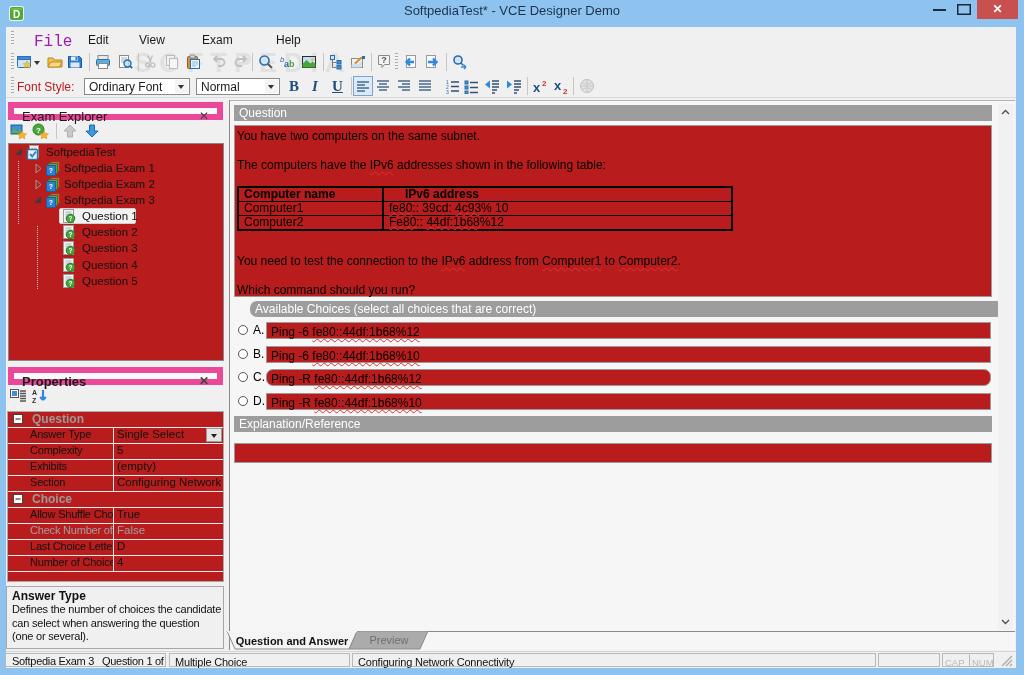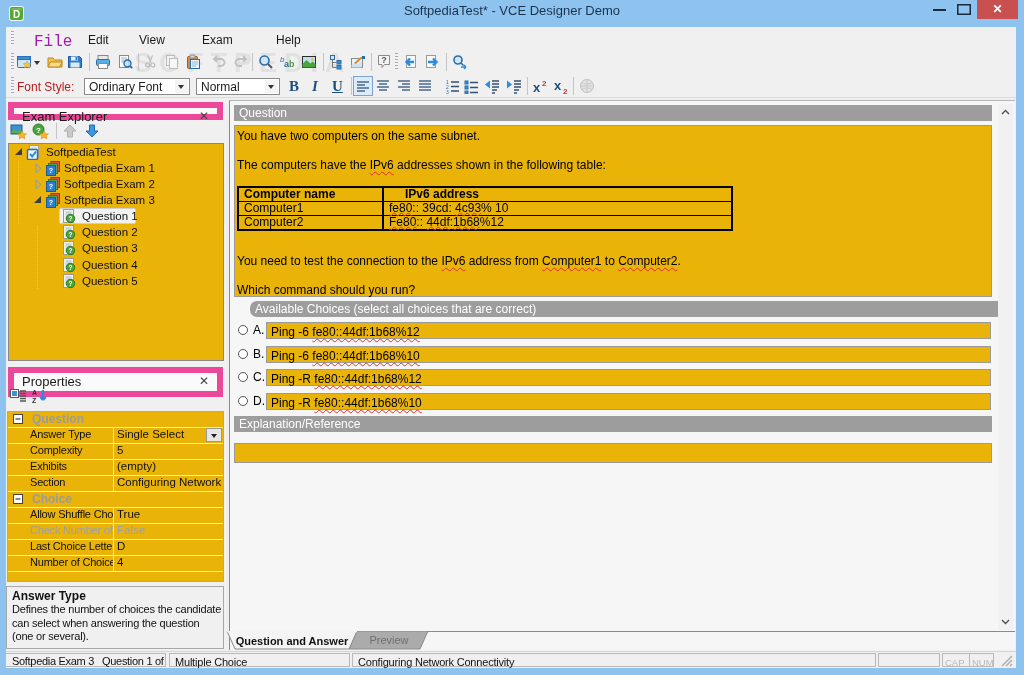--- a/index.html
+++ b/index.html
@@ -4,21 +4,21 @@
 html,body{margin:0;padding:0;}
 body{width:1024px;height:675px;overflow:hidden;font-family:"Liberation Sans",sans-serif;}
 *{box-sizing:border-box;}
 .abs{position:absolute;}
 #frame{position:absolute;left:0;top:0;width:1024px;height:675px;background:#8FC3EF;}
 #client{position:absolute;left:6px;top:27px;width:1010px;height:641px;background:#F0F0F0;}
 .grip{position:absolute;width:3px;background-image:repeating-linear-gradient(#a8a8a8 0 1px,#f4f4f4 1px 3px);}
 .vsep{position:absolute;width:1px;background:#c5c5c5;}
 .hdrbox{position:absolute;background:#FAFAFA;border:6px solid #ec4899;font-size:13px;color:#1a1a1a;}
 .graybar{position:absolute;background:#9D9D9D;color:#fff;font-size:12px;line-height:16px;padding-left:5px;}
-.whitebox{position:absolute;background:#eab308;border:1px solid #9a9a9a;}
+.whitebox{position:absolute;background:#b91c1c;border:1px solid #9a9a9a;}
 .sq2{text-decoration:underline;text-decoration-style:wavy;text-decoration-color:#e03030;text-decoration-thickness:1px;text-underline-offset:0px;}
 .sq{text-decoration:underline;text-decoration-style:wavy;text-decoration-color:#e03030;text-decoration-thickness:1px;text-underline-offset:2px;}
 </style></head>
 <body>
 <div id="frame">
 
   <svg class="abs" style="left:9px;top:6px" width="15" height="15" viewBox="0 0 15 15">
     <rect x="0" y="0" width="15" height="15" rx="3" fill="#fff" opacity="0.85"></rect>
     <rect x="1" y="1" width="13" height="13" rx="2" fill="#53A82F"></rect>
     <rect x="2.5" y="2" width="10" height="2.5" fill="#6fbe4a"></rect>
@@ -314,21 +314,21 @@
           <text x="9.5" y="12.3" font-size="6.5" font-weight="bold" fill="#fff" text-anchor="middle" font-family="Liberation Sans">?</text>
         </svg>
         <div class="abs" style="left:76px;top:232px;font-size:11.5px;color:#111;">Question 4</div>
         <svg class="abs" style="left:55px;top:247px" width="15" height="15" viewBox="0 0 15 15">
           <rect x="2.5" y="0.5" width="10" height="13" fill="#f2f2f2" stroke="#9a9a9a"></rect>
           <path d="M4.5 3h6M4.5 5h6M4.5 7h6M4.5 9h4" stroke="#9ab0c4" stroke-width="0.9"></path>
 <circle cx="9.5" cy="9.5" r="4.2" fill="#4aa53c" stroke="#2f7a24"></circle>
           <text x="9.5" y="12.3" font-size="6.5" font-weight="bold" fill="#fff" text-anchor="middle" font-family="Liberation Sans">?</text>
         </svg>
         <div class="abs" style="left:76px;top:248px;font-size:11.5px;color:#111;">Question 5</div>
-        <div class="hdrbox" style="left:2px;top:340px;width:215px;height:30px;">
+        <div class="hdrbox" style="left:2px;top:340px;width:215px;height:18px;font-weight:bold;">
           <span style="position:absolute;left:8px;top:1px;">Properties</span>
           <span style="position:absolute;right:8px;top:1px;color:#444;font-size:12px;">✕</span>
         </div>
         <svg class="abs" style="left:4px;top:361px" width="17" height="16" viewBox="0 0 17 16">
 <rect x="0.5" y="1.5" width="8" height="8" fill="#fff" stroke="#555"></rect>
           <rect x="2" y="3" width="5" height="5" fill="#3f8fd6"></rect>
 <path d="M10 3h6M10 5.5h6M10 8h6M10 10.5h6M10 13h6" stroke="#555" stroke-width="1.6"></path>
         </svg>
         <svg class="abs" style="left:26px;top:361px" width="17" height="16" viewBox="0 0 17 16">
 <text x="0" y="7" font-size="7" font-weight="bold" fill="#333" font-family="Liberation Sans">A</text>
@@ -418,21 +418,21 @@
         <div class="whitebox" style="left:260px;top:295px;width:725px;height:17px;">
           <span style="position:absolute;left:4px;top:2px;font-size:12px;color:#000;white-space:nowrap;">Ping -6 <span class="sq">fe80::44df:1b68%12</span></span>
         </div>
         <div class="abs" style="left:232px;top:322px;width:10px;height:10px;border:1px solid #555;border-radius:50%;background:#fff;"></div>
         <div class="abs" style="left:247px;top:320px;font-size:12px;color:#000;">B.</div>
         <div class="whitebox" style="left:260px;top:319px;width:725px;height:17px;padding-left:32px;">
           <span style="position:absolute;left:4px;top:2px;font-size:12px;color:#000;white-space:nowrap;">Ping -6 <span class="sq">fe80::44df:1b68%10</span></span>
         </div>
         <div class="abs" style="left:232px;top:345px;width:10px;height:10px;border:1px solid #555;border-radius:50%;background:#fff;"></div>
         <div class="abs" style="left:247px;top:343px;font-size:12px;color:#000;">C.</div>
-        <div class="whitebox" style="left:260px;top:342px;width:725px;height:17px;">
+        <div class="whitebox" style="left:260px;top:342px;width:725px;height:17px;border-radius:7px;">
           <span style="position:absolute;left:4px;top:2px;font-size:12px;color:#000;white-space:nowrap;">Ping -R <span class="sq">fe80::44df:1b68%12</span></span>
         </div>
         <div class="abs" style="left:232px;top:369px;width:10px;height:10px;border:1px solid #555;border-radius:50%;background:#fff;"></div>
         <div class="abs" style="left:247px;top:367px;font-size:12px;color:#000;">D.</div>
         <div class="whitebox" style="left:260px;top:366px;width:725px;height:17px;">
           <span style="position:absolute;left:4px;top:2px;font-size:12px;color:#000;white-space:nowrap;">Ping -R <span class="sq">fe80::44df:1b68%10</span></span>
         </div>
         <div class="graybar" style="left:228px;top:389px;width:758px;height:16px;">Explanation/Reference</div>
         <div class="whitebox" style="left:228px;top:416px;width:758px;height:20px;"></div>
         <div class="abs" style="left:992px;top:77px;width:15px;height:526px;background:#F1F1F1;"></div>

